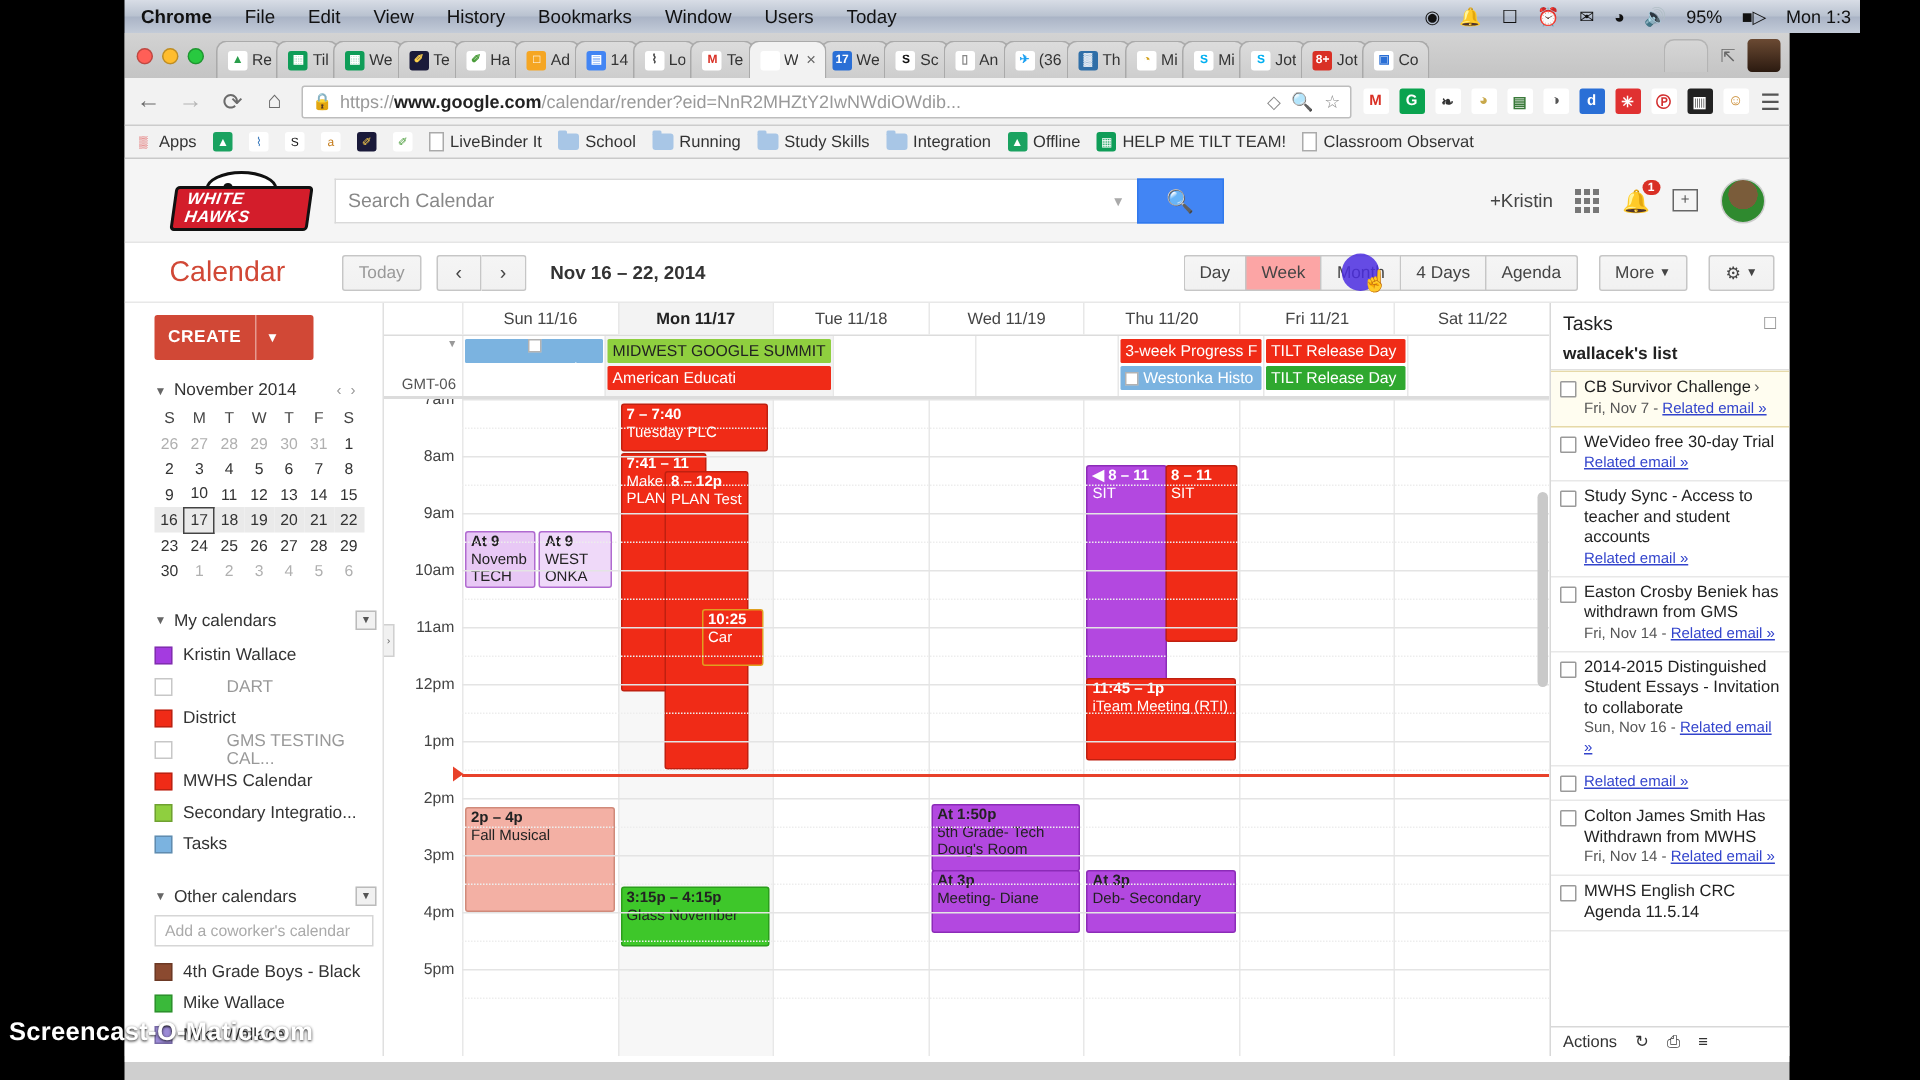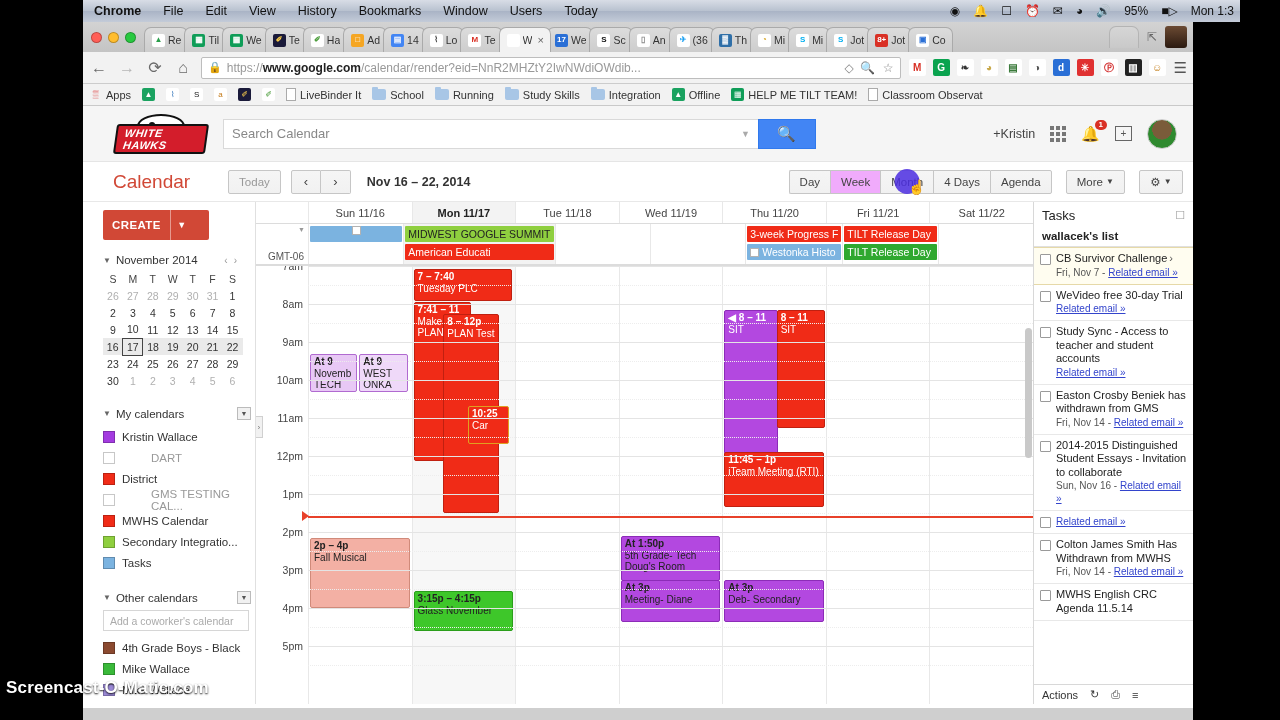--- a/index.html
+++ b/index.html
@@ -149,21 +149,21 @@
   .btn.flat { color:#999; }
   .arrgrp { display:flex; margin-left:10px; }
   .arrgrp .btn { border-radius:0; width:30px; padding:0; font-size:13px; }
   .arrgrp .btn:first-child{border-radius:2px 0 0 2px;}
   .arrgrp .btn:last-child{border-radius:0 2px 2px 0; border-left:none;}
   .daterange { margin-left:16px; font-size:12.5px; color:#333; font-weight:bold; }
   .viewgrp { margin-left:auto; display:flex; }
   .viewgrp .btn { border-radius:0; border-right:none; }
   .viewgrp .btn:first-child { border-radius:2px 0 0 2px; }
   .viewgrp .btn:last-child { border-radius:0 2px 2px 0; border-right:1px solid #c6c6c6; }
-  .viewgrp .btn.sel { background:#f0abfc; }
+  .viewgrp .btn.sel { background:#fca5a5; }
   .more-btn { margin-left:14px; }
   .gear-btn { margin-left:14px; width:44px; }
 
   
   .cbody { display:flex; height:502px; }
   .sidebar { width:172px; background:#fff; padding:8px 0 0 20px; flex:none; }
   .create {
     width:106px; height:30px; background:#d14836; color:#fff; font-weight:bold; font-size:11.5px;
     letter-spacing:.4px; display:flex; align-items:center; border-radius:2px; overflow:hidden;
   }

